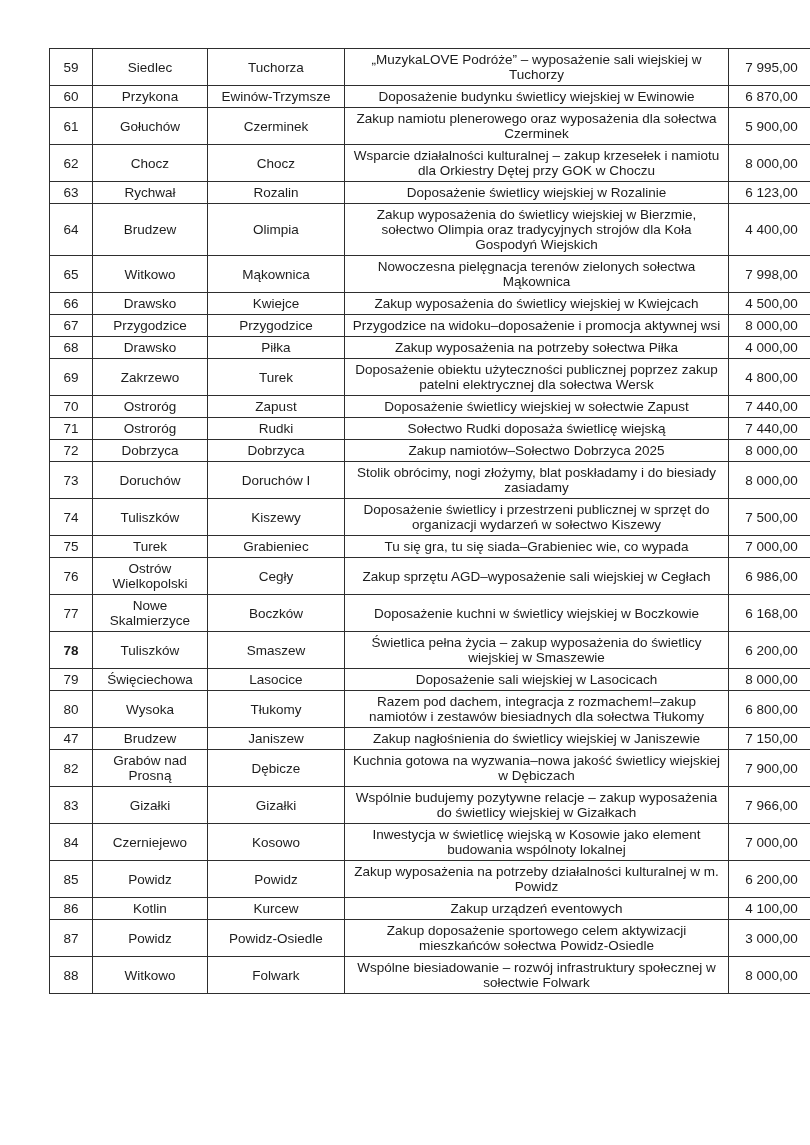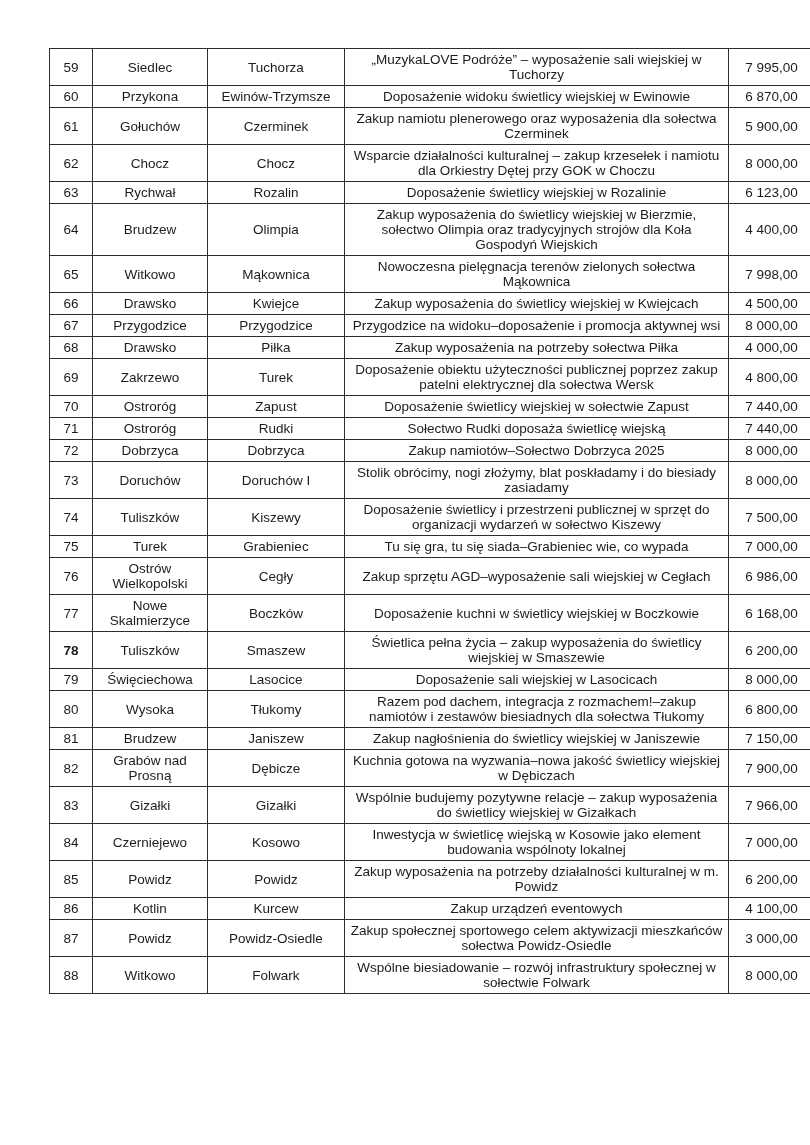--- a/index.html
+++ b/index.html
@@ -56,21 +56,21 @@
     <td class="col-gmina" style="border-color: rgb(46, 46, 46);">Siedlec</td>
     <td class="col-sol" style="border-color: rgb(46, 46, 46);">Tuchorza</td>
     <td class="col-desc" style="border-color: rgb(46, 46, 46);">„MuzykaLOVE Podróże” – wyposażenie sali wiejskiej w Tuchorzy</td>
     <td class="col-amount" style="border-color: rgb(46, 46, 46);">7 995,00</td>
   </tr>
 
   <tr>
     <td class="col-no" style="border-color: rgb(46, 46, 46);">60</td>
     <td class="col-gmina" style="border-color: rgb(46, 46, 46);">Przykona</td>
     <td class="col-sol" style="border-color: rgb(46, 46, 46);">Ewinów-Trzymsze</td>
-    <td class="col-desc" style="border-color: rgb(46, 46, 46);">Doposażenie widoku świetlicy wiejskiej w Ewinowie</td>
+    <td class="col-desc" style="border-color: rgb(46, 46, 46);">Doposażenie budynku świetlicy wiejskiej w Ewinowie</td>
     <td class="col-amount" style="border-color: rgb(46, 46, 46);">6 870,00</td>
   </tr>
 
   <tr>
     <td class="col-no" style="border-color: rgb(46, 46, 46);">61</td>
     <td class="col-gmina" style="border-color: rgb(46, 46, 46);">Gołuchów</td>
     <td class="col-sol" style="border-color: rgb(46, 46, 46);">Czerminek</td>
     <td class="col-desc" style="border-color: rgb(46, 46, 46);">Zakup namiotu plenerowego oraz wyposażenia dla sołectwa Czerminek</td>
     <td class="col-amount" style="border-color: rgb(46, 46, 46);">5 900,00</td>
   </tr>
@@ -221,21 +221,21 @@
 
   <tr>
     <td class="col-no" style="border-color: rgb(46, 46, 46);">80</td>
     <td class="col-gmina" style="border-color: rgb(46, 46, 46);">Wysoka</td>
     <td class="col-sol" style="border-color: rgb(46, 46, 46);">Tłukomy</td>
     <td class="col-desc" style="border-color: rgb(46, 46, 46);">Razem pod dachem, integracja z rozmachem!–zakup namiotów i zestawów biesiadnych dla sołectwa Tłukomy</td>
     <td class="col-amount" style="border-color: rgb(46, 46, 46);">6 800,00</td>
   </tr>
 
   <tr>
-    <td class="col-no" style="border-color: rgb(46, 46, 46);">81</td>
+    <td class="col-no" style="border-color: rgb(46, 46, 46);">47</td>
     <td class="col-gmina" style="border-color: rgb(46, 46, 46);">Brudzew</td>
     <td class="col-sol" style="border-color: rgb(46, 46, 46);">Janiszew</td>
     <td class="col-desc" style="border-color: rgb(46, 46, 46);">Zakup nagłośnienia do świetlicy wiejskiej w Janiszewie</td>
     <td class="col-amount" style="border-color: rgb(46, 46, 46);">7 150,00</td>
   </tr>
 
   <tr>
     <td class="col-no" style="border-color: rgb(46, 46, 46);">82</td>
     <td class="col-gmina" style="border-color: rgb(46, 46, 46);">Grabów nad Prosną</td>
     <td class="col-sol" style="border-color: rgb(46, 46, 46);">Dębicze</td>
@@ -272,21 +272,21 @@
     <td class="col-gmina" style="border-color: rgb(46, 46, 46);">Kotlin</td>
     <td class="col-sol" style="border-color: rgb(46, 46, 46);">Kurcew</td>
     <td class="col-desc" style="border-color: rgb(46, 46, 46);">Zakup urządzeń eventowych</td>
     <td class="col-amount" style="border-color: rgb(46, 46, 46);">4 100,00</td>
   </tr>
 
   <tr>
     <td class="col-no" style="border-color: rgb(46, 46, 46);">87</td>
     <td class="col-gmina" style="border-color: rgb(46, 46, 46);">Powidz</td>
     <td class="col-sol" style="border-color: rgb(46, 46, 46);">Powidz-Osiedle</td>
-    <td class="col-desc" style="border-color: rgb(46, 46, 46);">Zakup społecznej sportowego celem aktywizacji mieszkańców sołectwa Powidz-Osiedle</td>
+    <td class="col-desc" style="border-color: rgb(46, 46, 46);">Zakup doposażenie sportowego celem aktywizacji mieszkańców sołectwa Powidz-Osiedle</td>
     <td class="col-amount" style="border-color: rgb(46, 46, 46);">3 000,00</td>
   </tr>
 
   <tr>
     <td class="col-no" style="border-color: rgb(46, 46, 46);">88</td>
     <td class="col-gmina" style="border-color: rgb(46, 46, 46);">Witkowo</td>
     <td class="col-sol" style="border-color: rgb(46, 46, 46);">Folwark</td>
     <td class="col-desc" style="border-color: rgb(46, 46, 46);">Wspólne biesiadowanie – rozwój infrastruktury społecznej w sołectwie Folwark</td>
     <td class="col-amount" style="border-color: rgb(46, 46, 46);">8 000,00</td>
   </tr>

